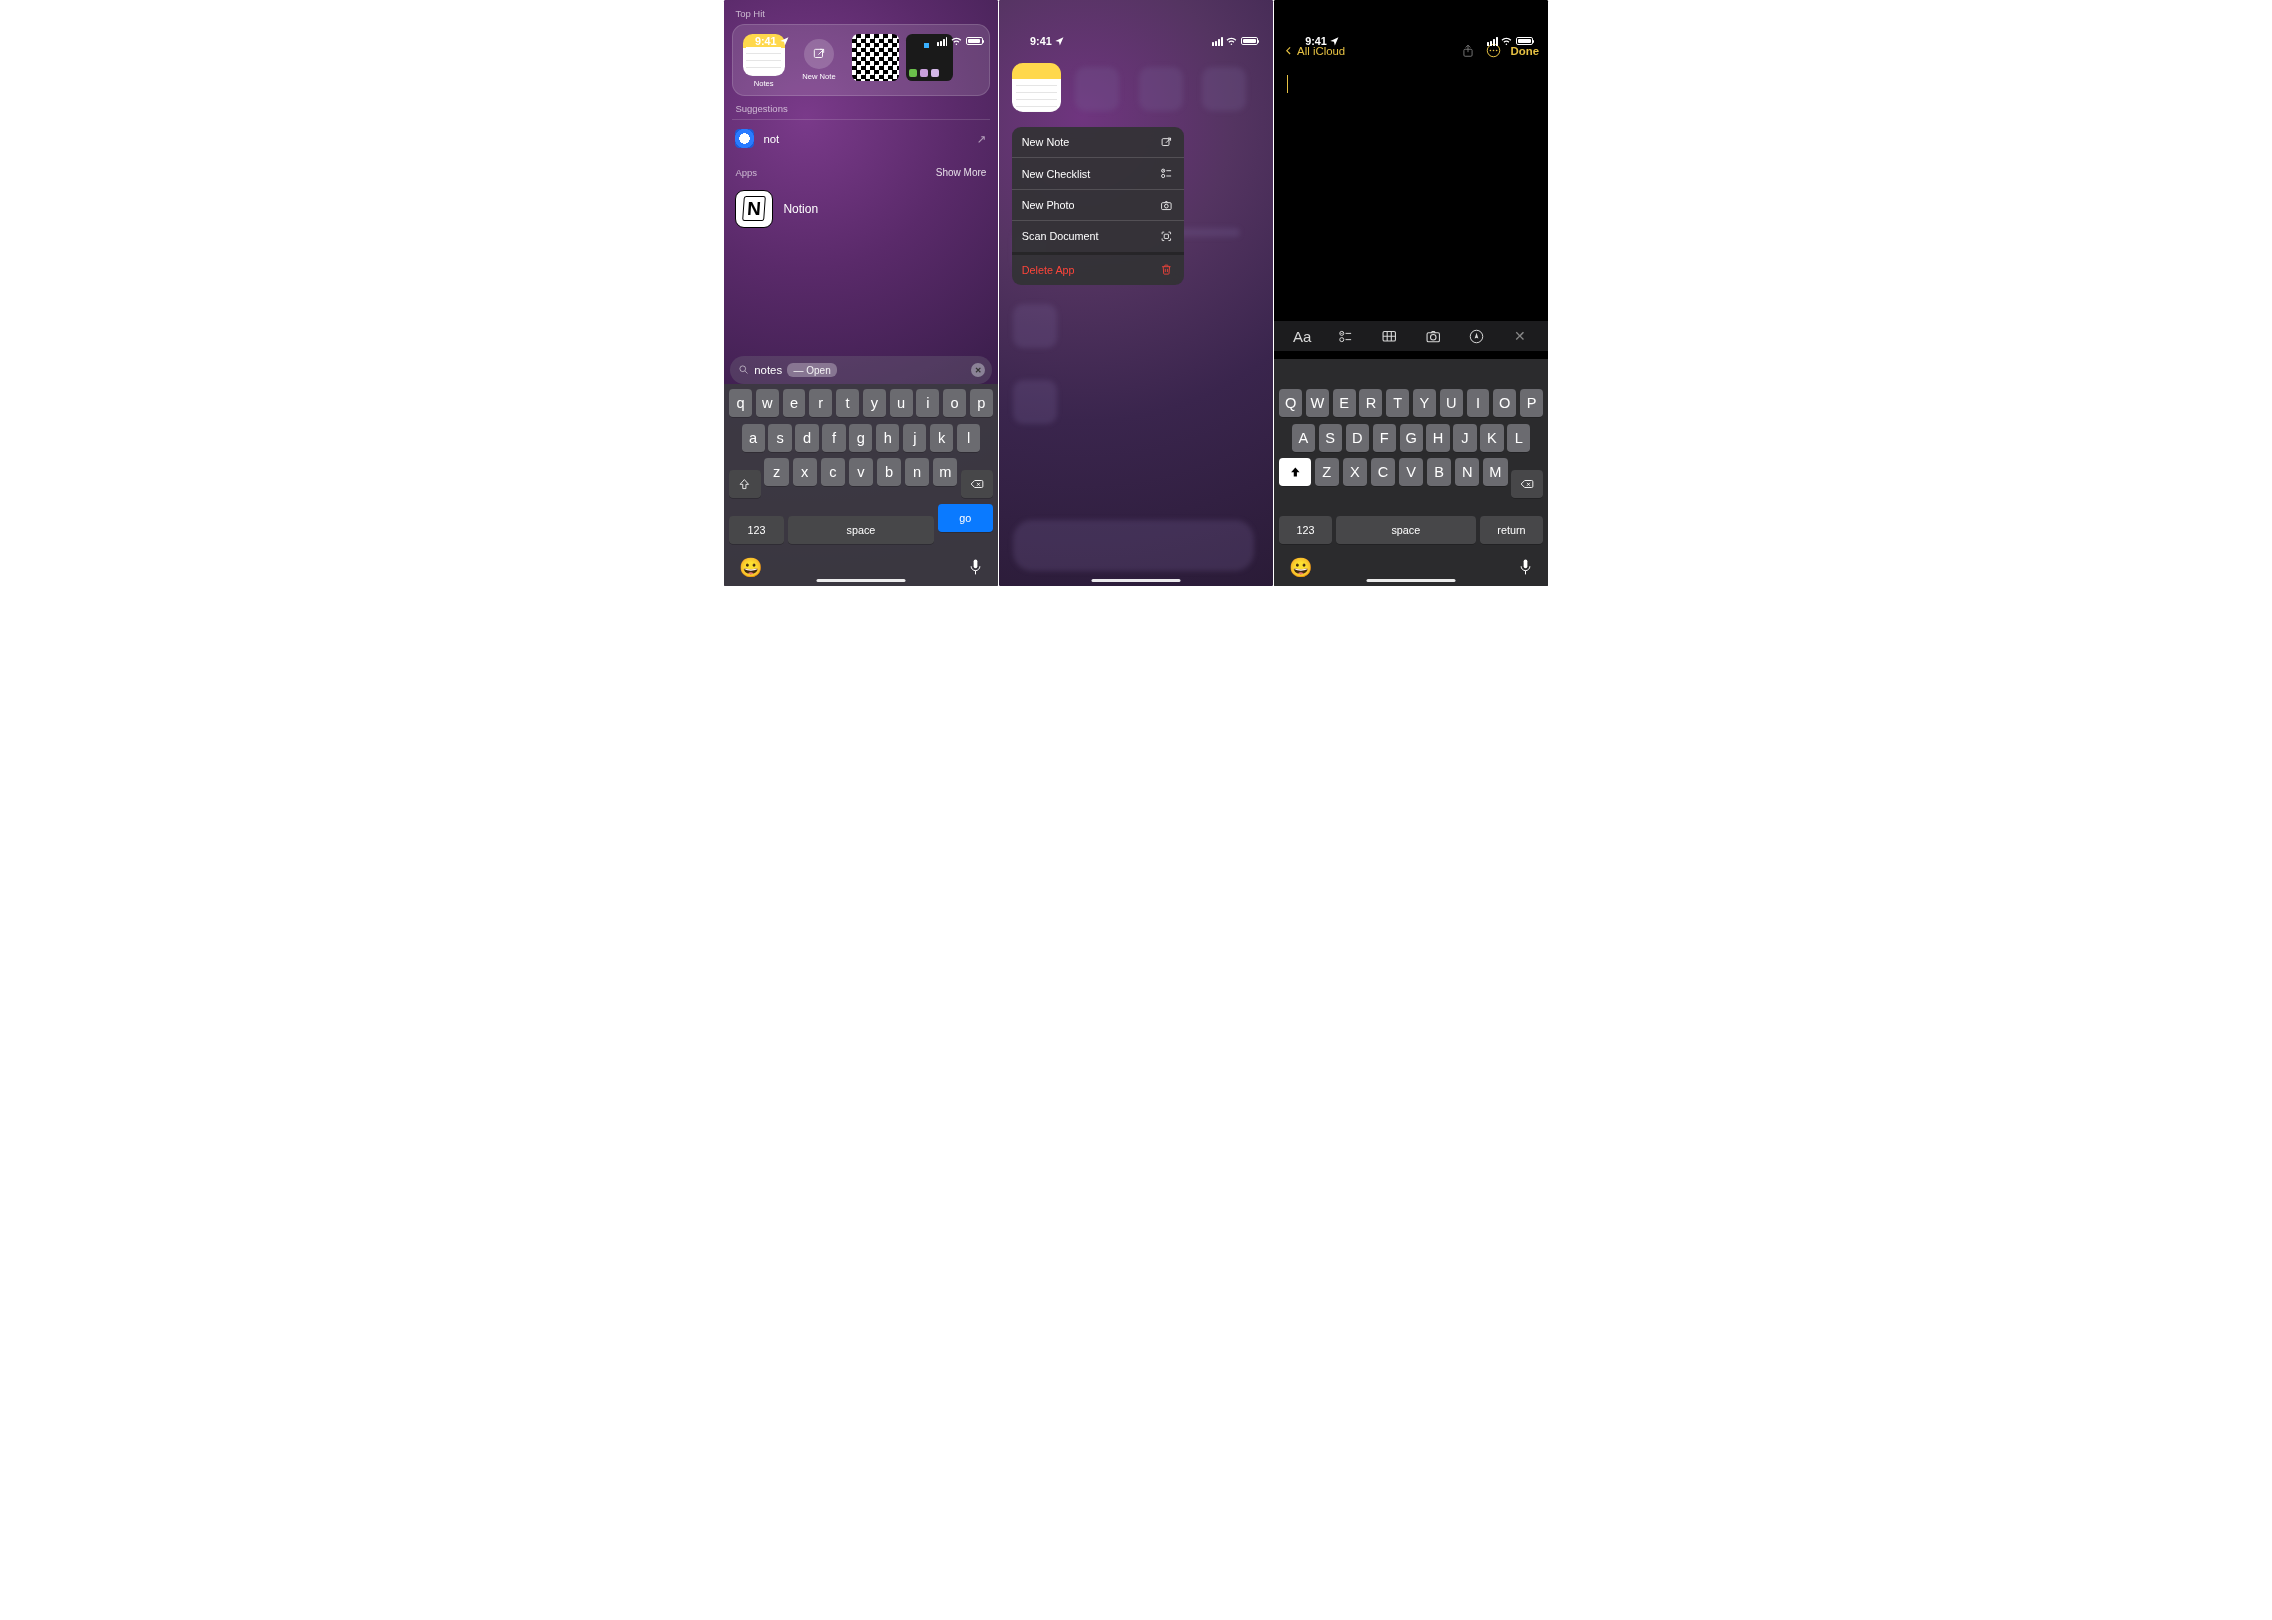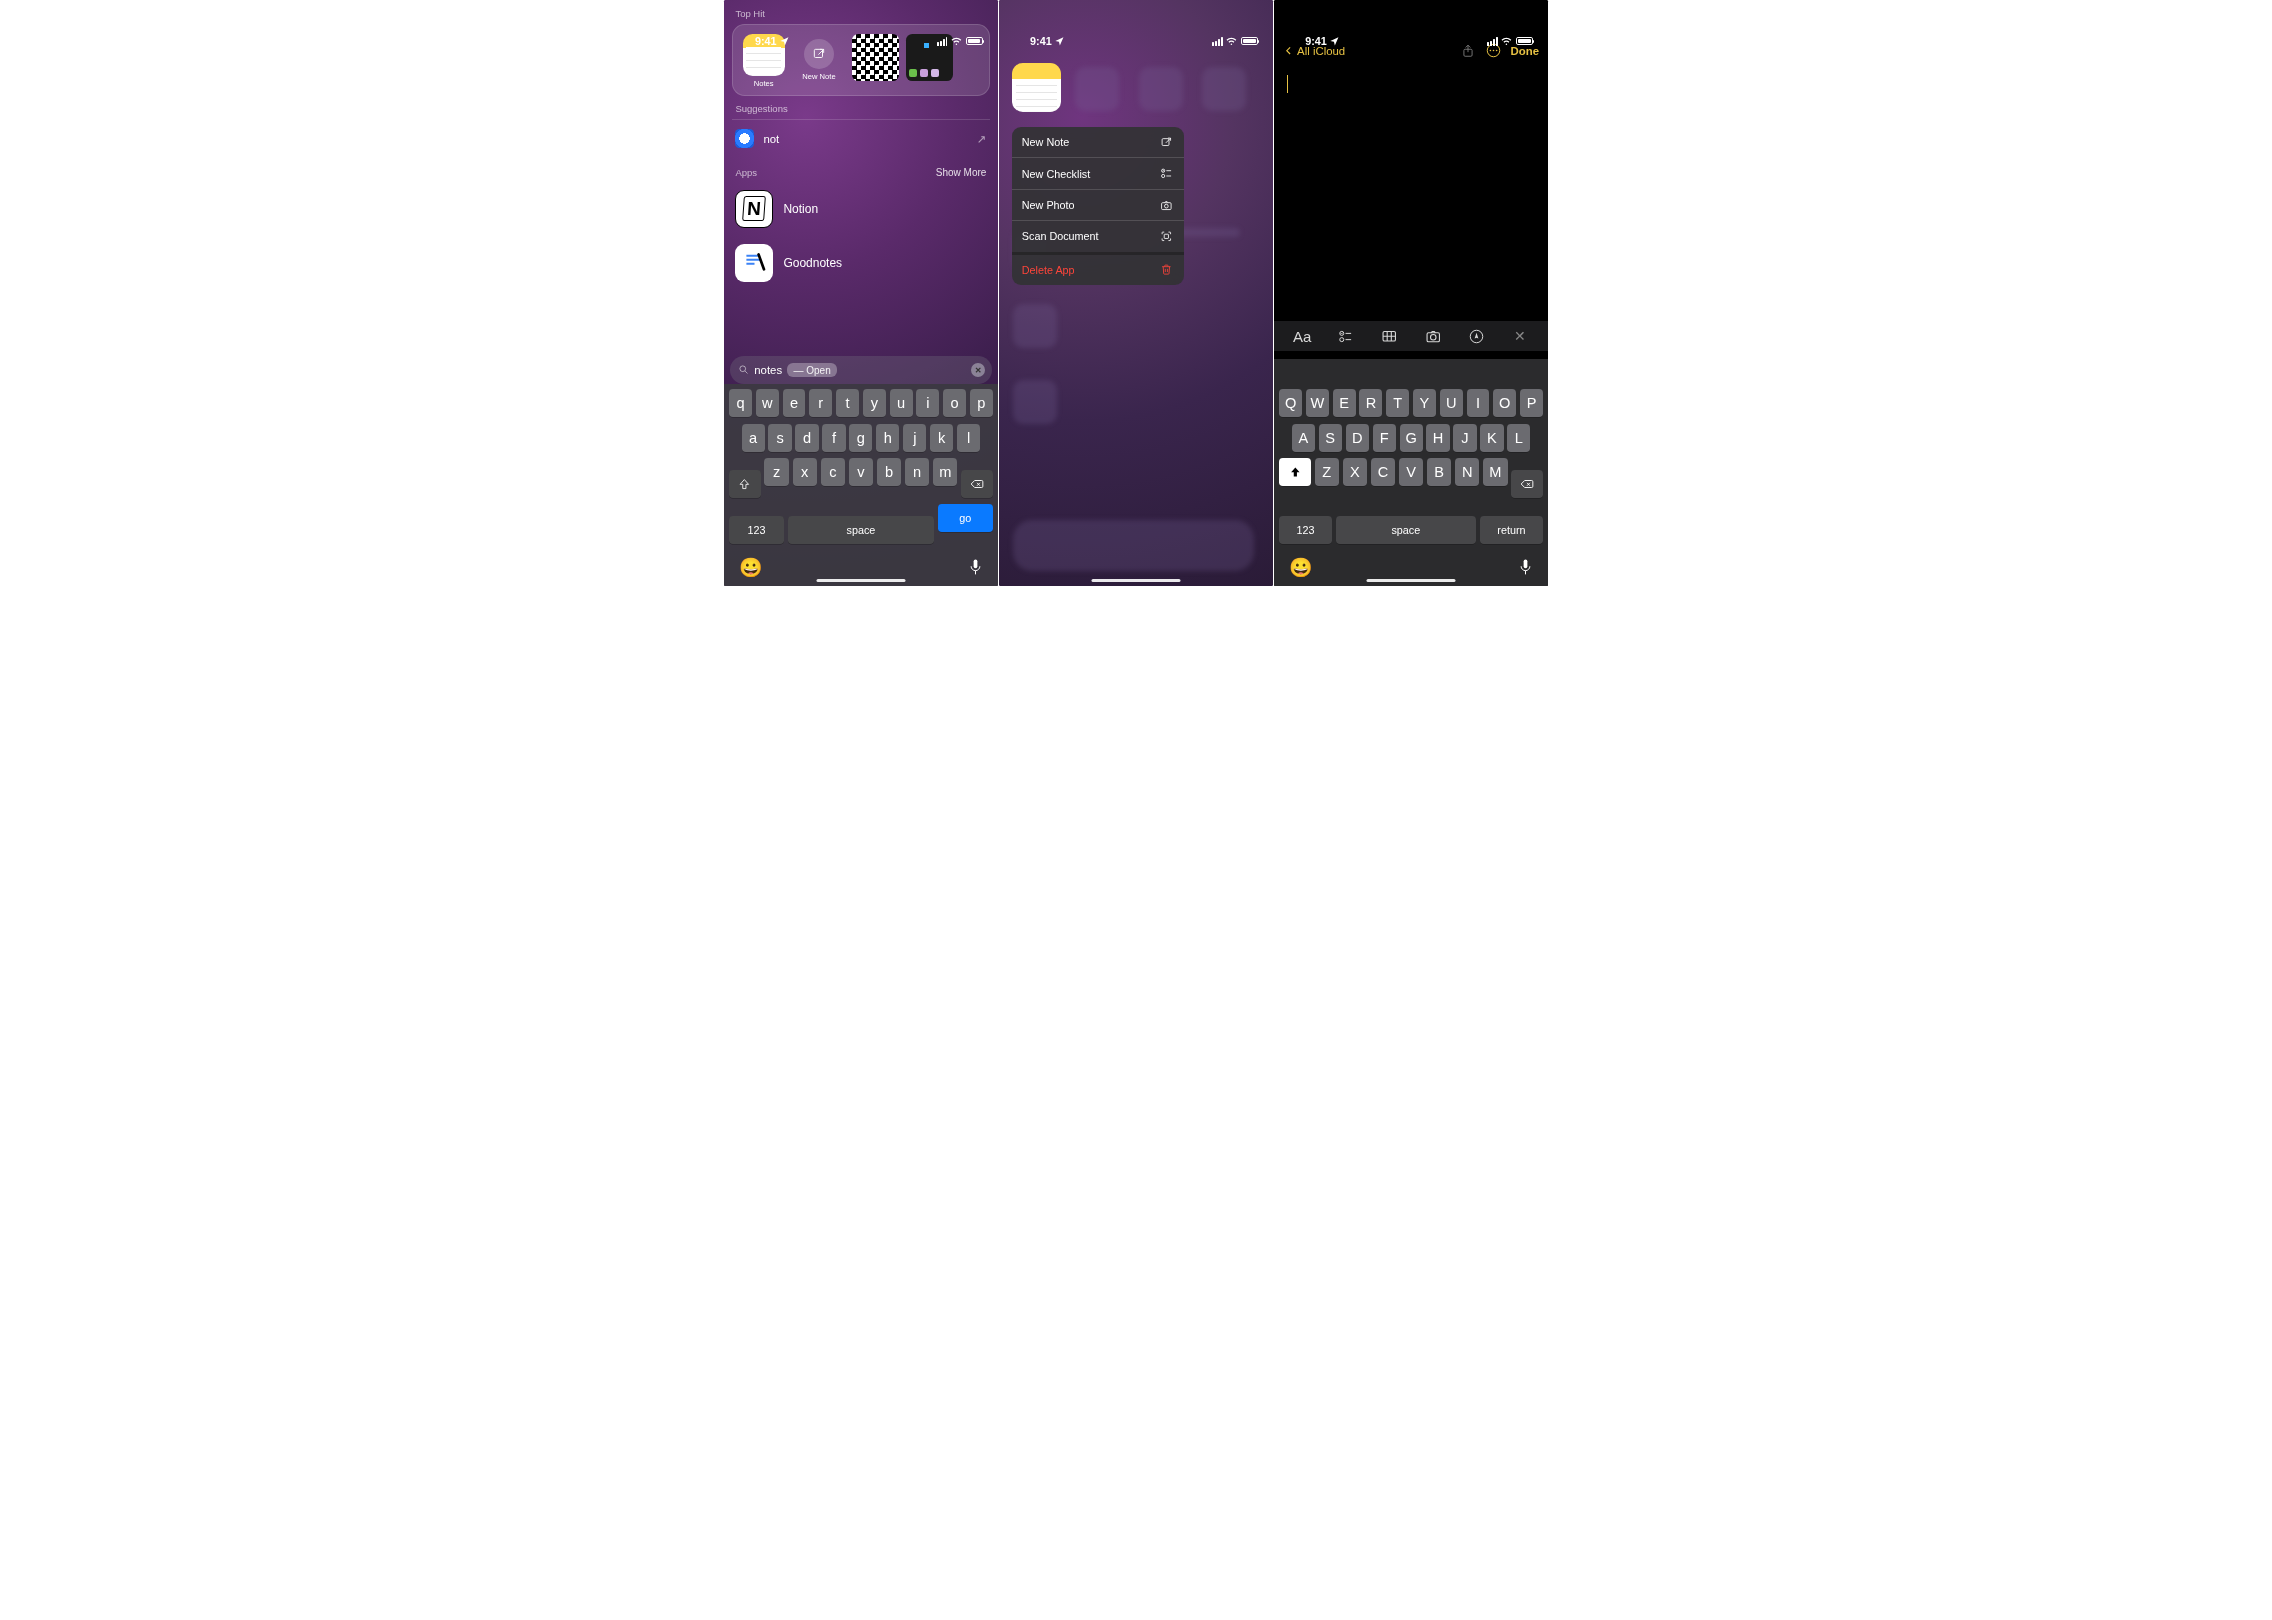--- a/index.html
+++ b/index.html
@@ -171,29 +171,20 @@
     <div class="apps-head">
       <div class="lbl">Apps</div>
       <div class="more">Show More</div>
     </div>
     <div class="app-row">
       <div class="app-icon notion">
             <span style="border:1.6px solid #000; padding:0.6px 3.2px; border-radius:2.5px; transform:skewX(-4deg); display:inline-block;">N</span>
           </div>
       <div class="app-name">Notion</div>
     </div>
-    <div class="app-row">
-      <div class="app-icon goodnotes">
-        <svg viewBox="0 0 40 40" width="27" height="27">
-              <path d="M8 10 L28 10 M8 16 L28 16 M8 22 L20 22" stroke="#3b82f6" stroke-width="3"></path>
-              <path d="M26 8 L34 30" stroke="#000" stroke-width="4" stroke-linecap="round"></path>
-            </svg>
-      </div>
-      <div class="app-name">Goodnotes</div>
-    </div>
   </div>
 
   <div class="searchbar">
     <svg viewBox="0 0 24 24" width="11.4" height="11.4" style="color:rgba(255,255,255,.7)">
           <circle cx="10" cy="10" r="6"></circle>
           <path d="M20 20l-5-5"></path>
         </svg>
     <span class="search-text">notes</span>
     <span class="pill">—  Open</span>
     <span class="clear-x">✕</span>

